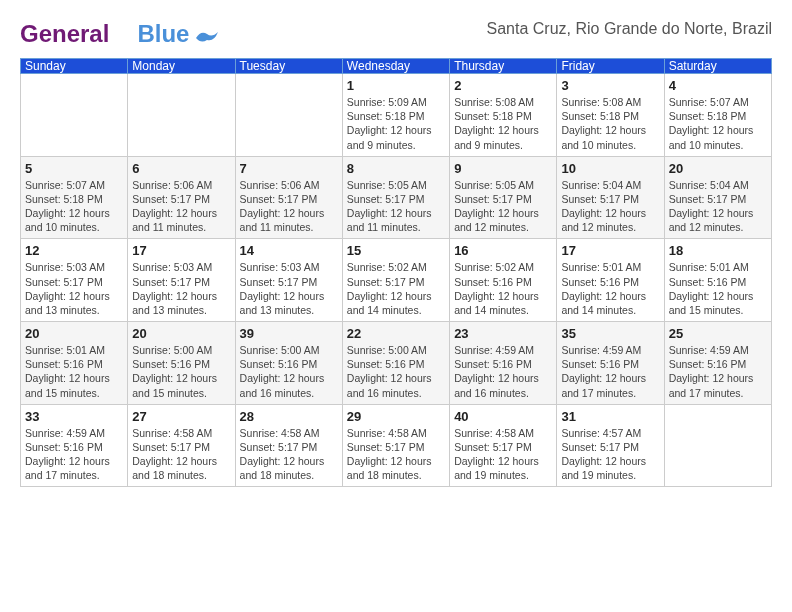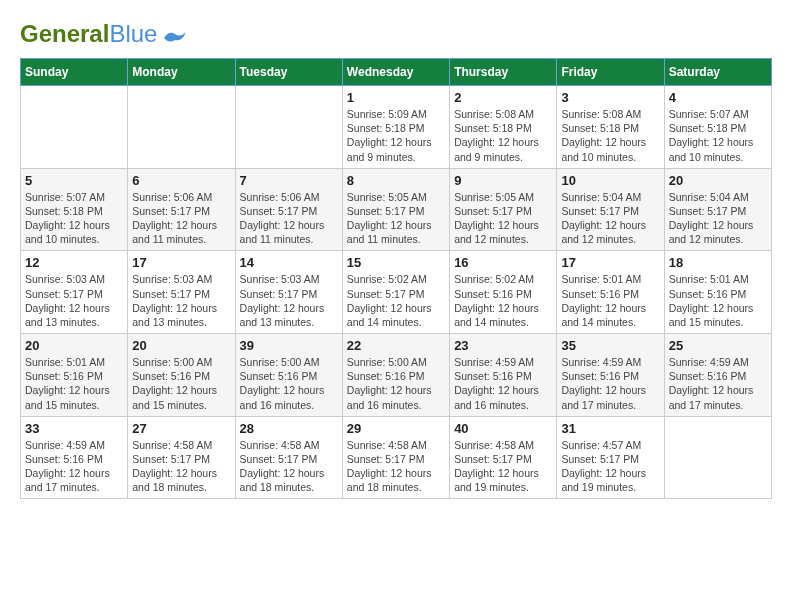--- a/index.html
+++ b/index.html
@@ -36,26 +36,26 @@
     .subtitle {
       font-size: 16px;
       color: #555;
     }
     .calendar {
       width: 100%;
       border-collapse: collapse;
       font-size: 11px;
     }
     .calendar thead tr th {
-      background-color: #15803d;
+      background-color: #1d4ed8;
       color: #fff;
-      padding: 6px 4px;
+      padding: 0 4px;
       text-align: left;
       font-size: 12px;
-      font-weight: bold;
+      font-weight: normal;
       border: 1px solid #6a9fd8;
     }
     .calendar tbody tr td {
       border: 1px solid #ccc;
       vertical-align: top;
       padding: 4px;
       width: 107px;
       min-height: 80px;
       background: #fff;
     }
@@ -77,28 +77,29 @@
       background: #fff !important;
     }
   </style>
 </head>
 <body>
 
 <div class="header">
   <div class="logo">
     <div class="logo-row">
       <div style="position:relative; display:inline-block;">
-        <span style="font-size:24px; font-weight:bold; color:#4d7c0f;">General</span><span style="font-size:24px; font-weight:normal; color:#4a90d9;">Blue</span>
+        <span style="font-size:24px; font-weight:bold; color:#701a75;">General</span><span style="font-size:24px; font-weight:bold; color:#4a90d9;margin-left:28px;">Blue</span>
         <svg width="22" height="16" viewBox="0 0 22 16" style="display:inline-block; margin-left:2px; vertical-align:middle;">
           <path d="M0 8 Q5 0 11 4 Q16 8 22 2 Q18 12 11 10 Q5 14 0 8Z" fill="#4a90d9"></path>
         </svg>
       </div>
     </div>
   </div>
   <div class="title-block">
+    <div class="subtitle">Santa Cruz, Rio Grande do Norte, Brazil</div>
   </div>
 </div>
 
 <table class="calendar">
   <thead>
     <tr>
     <th>Sunday</th>
         <th>Monday</th>
         <th>Tuesday</th>
         <th>Wednesday</th>

